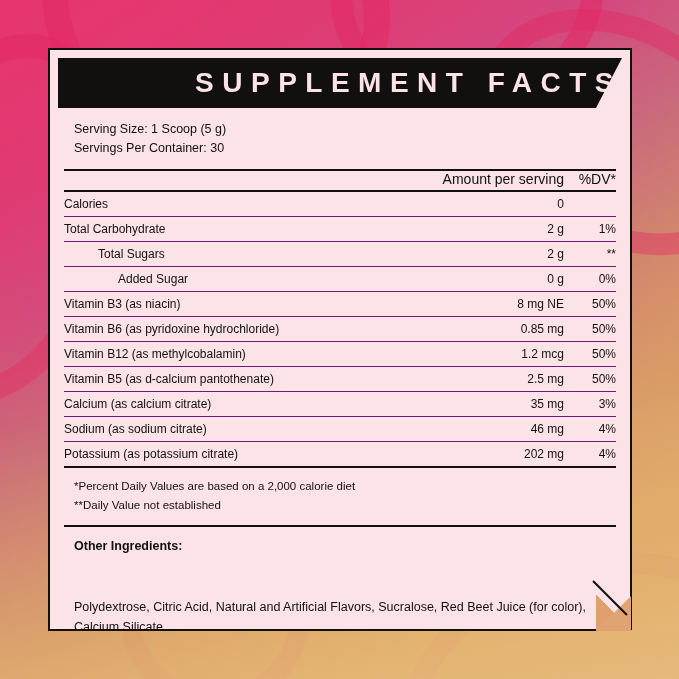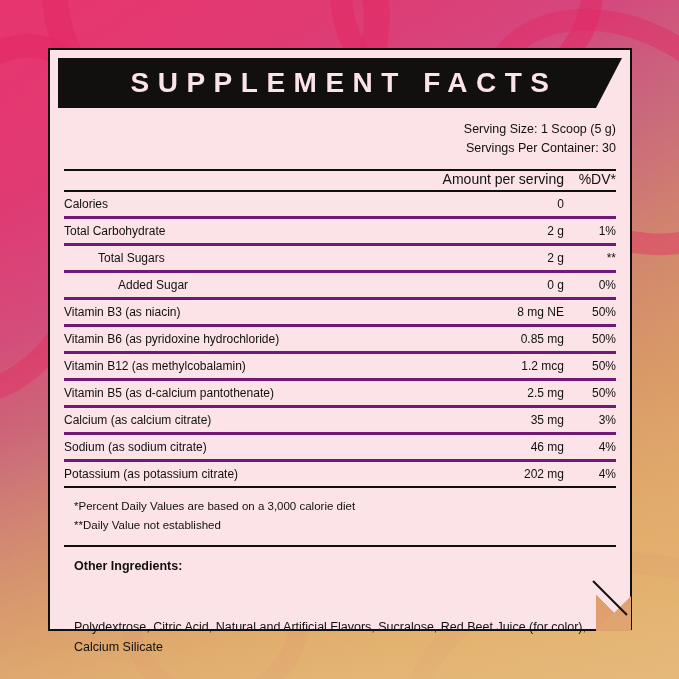--- a/index.html
+++ b/index.html
@@ -84,21 +84,21 @@
   }
 
   
   .titlebar {
     position: relative;
     margin: 8px 8px 0 8px;
     height: 50px;
     background: #12100f;
     display: flex;
     align-items: center;
-    justify-content: center;
+    justify-content: flex-end;
   }
   .titlebar .cut {
     position: absolute;
     right: 0;
     top: 0;
     width: 0;
     height: 0;
     border-top: 50px solid transparent;
     border-right: 26px solid #fbe3e8;
   }
@@ -112,21 +112,20 @@
 
   
   .content {
     padding: 0 14px 0 14px;
   }
   .serving {
     padding: 12px 0 10px 10px;
     font-size: 12.5px;
     color: #12100f;
     line-height: 1.55;
-    text-align: right;
   }
   .rule {
     height: 2px;
     background: #12100f;
   }
   table.facts {
     width: 100%;
     border-collapse: collapse;
     font-size: 12px;
     color: #12100f;
@@ -138,21 +137,21 @@
   table.facts tr.hdr td {
     font-size: 14px;
     padding-top: 0;
     padding-bottom: 3px;
   }
   td.nm { padding-left: 10px; }
   td.nm.ind1 { padding-left: 34px; }
   td.nm.ind2 { padding-left: 54px; }
   td.amt { text-align: right; width: 150px; padding-right: 46px; }
   td.dv { text-align: right; width: 52px; padding-right: 8px; }
-  tr.brow td { border-bottom: 3px solid #701a75; }
+  tr.brow td { border-bottom: 1px solid #701a75; }
   .footnotes {
     font-size: 11.5px;
     line-height: 1.7;
     padding: 9px 0 9px 10px;
     color: #12100f;
   }
   .other {
     padding: 12px 0 0 10px;
     font-size: 12.5px;
     color: #12100f;
@@ -261,21 +260,21 @@
             <td class="nm">Potassium (as potassium citrate)</td>
             <td class="amt">202 mg</td>
             <td class="dv">4%</td>
           </tr>
         </tbody>
       </table>
 
       <div class="rule"></div>
 
       <div class="footnotes">
-        <div>*Percent Daily Values are based on a 3,000 calorie diet</div>
+        <div>*Percent Daily Values are based on a 2,000 calorie diet</div>
         <div>**Daily Value not established</div>
       </div>
 
       <div class="rule"></div>
 
       <div class="other">
         <div class="other-title">Other Ingredients:</div>
         <div class="other-text">Polydextrose, Citric Acid, Natural and Artificial Flavors, Sucralose, Red Beet Juice (for color), Calcium Silicate</div>
       </div>
     </div>

